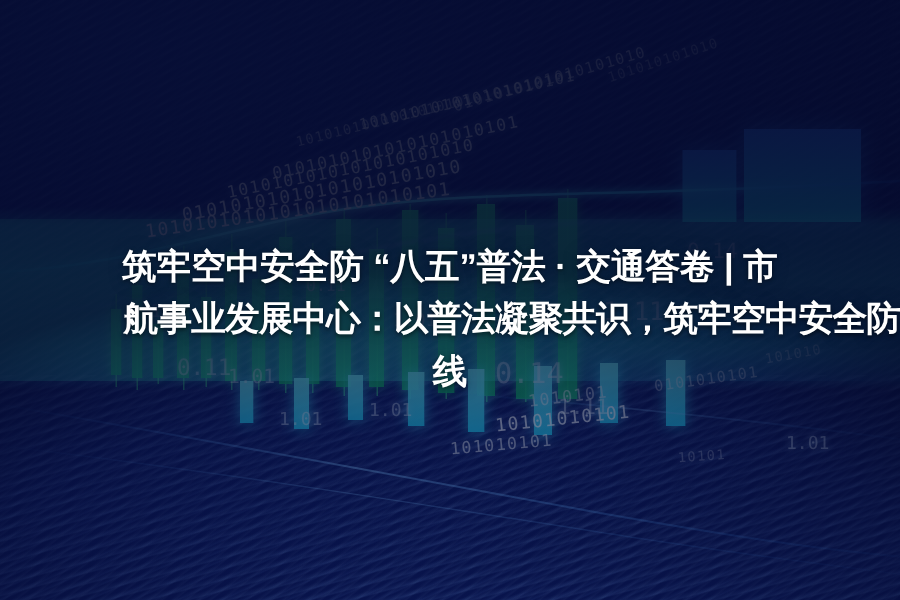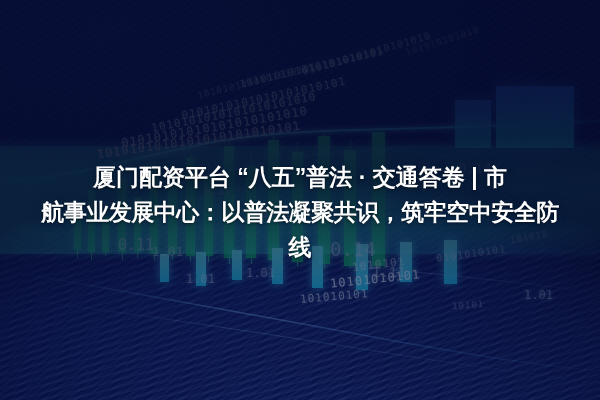--- a/index.html
+++ b/index.html
@@ -99,21 +99,21 @@
     text-align:center;
     color:#ffffff;
     font-weight:bold;
     font-size:23px;
     line-height:35px;
     letter-spacing:0px;
     text-shadow:0 1px 3px rgba(0,0,0,.55), 0 0 10px rgba(0,30,60,.35);
     white-space:nowrap;
   }
   #headline .hl-line{display:block;}
-  #headline .hl-line.wide{letter-spacing:-0.5px;}
+  #headline .hl-line.wide{letter-spacing:-0.5px;text-align:right;}
 </style>
 </head>
 <body>
 
 <div id="stage">
 
   <div class="layer" id="bg-base"></div>
   <div class="layer" id="streaks-fine"></div>
   <div class="layer" id="streaks-top"></div>
   <div class="layer" id="streaks-bottom"></div>
@@ -226,18 +226,18 @@
       <div class="numlabel" style="left: 86px; top: 200px; font-size: 12px;">0.11</div>
       <div class="numlabel" style="left: 262px; top: 206px; font-size: 12px;">1.01</div>
       <div class="numlabel" style="left: 458px; top: 160px; font-size: 14px;">0.14</div>
       <div class="numlabel" style="left: 524px; top: 288px; font-size: 12px;">1.01</div>
       <div class="numlabel" style="left: 204px; top: 184px; font-size: 11px;">0.11</div>
     </div>
 
   <div class="layer" id="bg-vignette"></div>
 
   <div id="headline">
-    <span class="hl-line">厦门配资平台 “八五”普法 · 交通答卷 | 市</span>
+    <span class="hl-line">筑牢空中安全防 “八五”普法 · 交通答卷 | 市</span>
     <span class="hl-line wide">航事业发展中心：以普法凝聚共识，筑牢空中安全防</span>
     <span class="hl-line">线</span>
   </div>
 
 </div>
 
 </body></html>

